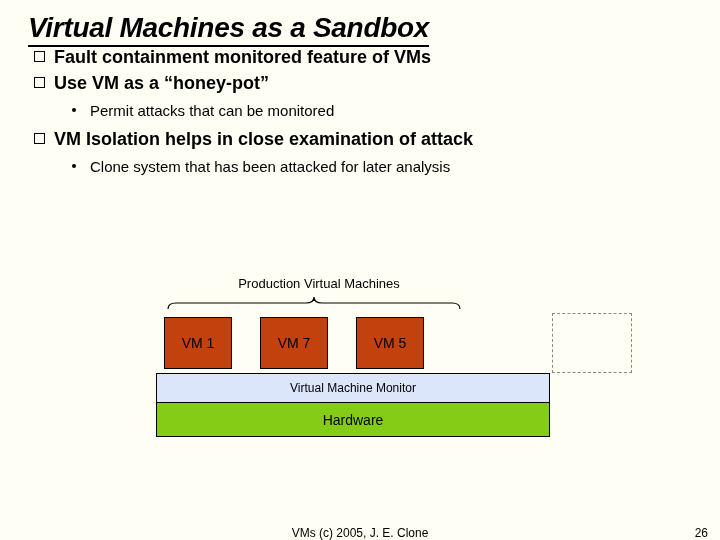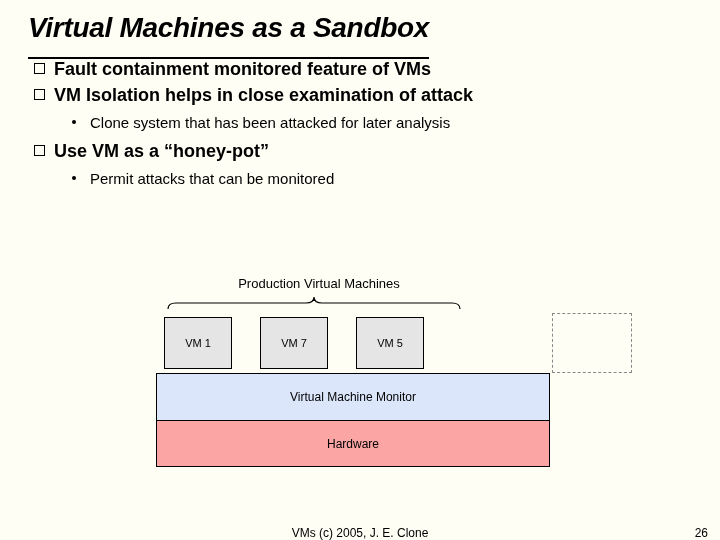--- a/index.html
+++ b/index.html
@@ -10,21 +10,21 @@
     color: #000;
     position: relative;
     padding: 12px 28px 0 28px;
   }
   .title {
     font-size: 28px;
     font-weight: bold;
     font-style: italic;
     border-bottom: 2px solid #000;
     display: inline-block;
-    padding-bottom: 13px;
+    padding-bottom: 1px;
     margin-bottom: 0;
     letter-spacing: -0.3px;
   }
   ul.top { list-style: none; margin-top: -2px; }
   ul.top > li {
     position: relative;
     padding-left: 26px;
     font-size: 18px;
     font-weight: bold;
     line-height: 1.35;
@@ -76,57 +76,57 @@
     display: flex;
     gap: 28px;
     margin-top: 6px;
     padding-left: 10px;
     position: relative;
   }
   .vm-box {
     width: 68px;
     height: 52px;
     border: 1.5px solid #000;
-    background: #e5e5e5;
+    background: #c2410c;
     display: flex;
     align-items: center;
     justify-content: center;
-    font-size: 11px;
+    font-size: 14px;
   }
   .ghost-box {
     position: absolute;
     border: 1.5px dashed #888;
     width: 80px;
     height: 60px;
     top: -4px;
     left: 398px;
   }
   .vmm {
     margin-top: 4px;
     margin-left: 2px;
     width: 394px;
-    height: 48px;
+    height: 30px;
     border: 1.5px solid #000;
     background: #dbe6fb;
     display: flex;
     align-items: center;
     justify-content: center;
     font-size: 12px;
   }
   .hw {
     margin-left: 2px;
     width: 394px;
-    height: 46px;
+    height: 34px;
     border: 1.5px solid #000;
     border-top: none;
-    background: #fca5a5;
+    background: #84cc16;
     display: flex;
     align-items: center;
     justify-content: center;
-    font-size: 12px;
+    font-size: 14px;
   }
   .footer {
     position: absolute;
     bottom: 14px;
     left: 0;
     width: 100%;
     font-size: 12px;
   }
   .copyright {
     position: absolute;
@@ -141,29 +141,29 @@
 </head>
 <body>
 
 
 
 <div class="title">Virtual Machines as a Sandbox</div>
 
 <ul class="top">
   <li>Fault containment monitored feature of VMs</li>
   <li>
+    <span>Use VM as a “honey-pot”</span>
+    <ul class="sub">
+      <li>Permit attacks that can be monitored</li>
+    </ul>
+  </li>
+  <li>
     <span>VM Isolation helps in close examination of attack</span>
     <ul class="sub">
       <li>Clone system that has been attacked for later analysis</li>
-    </ul>
-  </li>
-  <li>
-    <span>Use VM as a “honey-pot”</span>
-    <ul class="sub">
-      <li>Permit attacks that can be monitored</li>
     </ul>
   </li>
 </ul>
 
 <div class="diagram">
   <div class="prod-label">Production Virtual Machines</div>
   <svg class="brace-svg" width="320" height="16" viewBox="0 0 320 16">
     <path d="M14 14 Q14 8 22 8 L152 8 Q160 8 160 2 Q160 8 168 8 L298 8 Q306 8 306 14" fill="none" stroke="#000" stroke-width="1.2"></path>
   </svg>
   <div class="vm-row">

